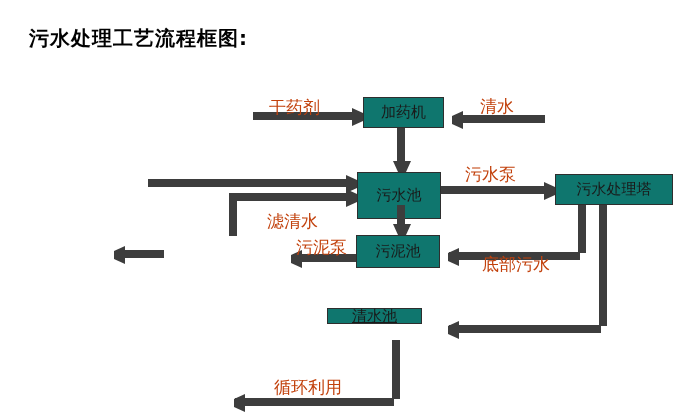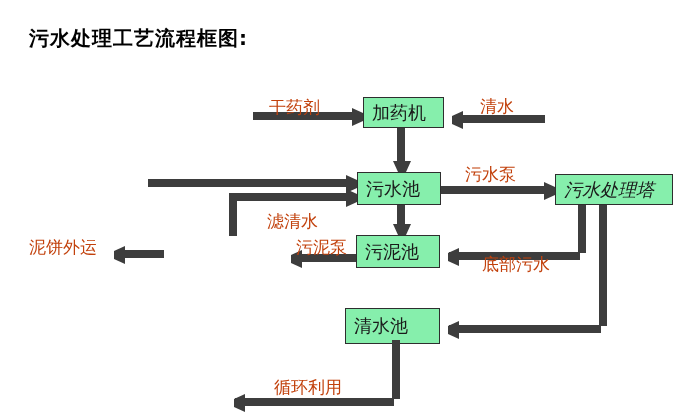--- a/index.html
+++ b/index.html
@@ -19,24 +19,25 @@
     top: 13px;
     font-size: 20px;
     font-weight: bold;
     color: #000000;
     letter-spacing: 1px;
     white-space: nowrap;
   }
   .node {
     position: absolute;
     border: 1.5px solid #2e2e2e;
-    background: #86efac;
+    background: #0f766e;
     display: flex;
     align-items: center;
-    font-size: 18px;
+    justify-content: center;
+    font-size: 15px;
     color: #1a1a1a;
     white-space: nowrap;
   }
   .elabel {
     position: absolute;
     font-size: 17px;
     color: #c2410c;
     white-space: nowrap;
   }
   .hline, .vline { position: absolute; background: #3d3d3d; }
@@ -50,30 +51,30 @@
 </head>
 <body>
 
 <div class="canvas">
 
   <div class="title">污水处理工艺流程框图:</div>
 
   <div class="node" style="left:355px; top:89px;  width:81px;  height:31px;">
     <span>加药机</span>
   </div>
-  <div class="node" style="left:349px; top:164px; width:84px;  height:33px;">
+  <div class="node" style="left:349px; top:164px; width:84px;  height:47px;">
     <span>污水池</span>
   </div>
-  <div class="node" style="left:547px; top:166px; width:118px; height:31px;font-style:italic;">
+  <div class="node" style="left:547px; top:166px; width:118px; height:31px;">
     <span>污水处理塔</span>
   </div>
   <div class="node" style="left:348px; top:227px; width:84px;  height:33px;">
     <span>污泥池</span>
   </div>
-  <div class="node" style="left:337px; top:300px; width:95px;  height:36px;">
+  <div class="node" style="left:319px; top:300px; width:95px;  height:16px;text-decoration:underline;">
     <span>清水池</span>
   </div>
 
   <div class="hline" style="left:245px; top:104px; width:100px;"></div>
   <div class="arr arr-r" style="left:344px; top:100px;"></div>
   <div class="elabel" style="left:257px; top:84px;">干药剂</div>
 
   <div class="hline" style="left:446px; top:107px; width:91px;"></div>
   <div class="arr arr-l" style="left:436px; top:103px;"></div>
   <div class="elabel" style="left:468px; top:83px;">清水</div>
@@ -95,21 +96,20 @@
 
   <div class="vline" style="left:389px; top:197px; height:20px;"></div>
   <div class="arr arr-d" style="left:385px; top:216px;"></div>
 
   <div class="hline" style="left:285px; top:246px; width:63px;"></div>
   <div class="arr arr-l" style="left:275px; top:242px;"></div>
   <div class="elabel" style="left:284px; top:224px;">污泥泵</div>
 
   <div class="hline" style="left:108px; top:242px; width:48px;"></div>
   <div class="arr arr-l" style="left:98px; top:238px;"></div>
-  <div class="elabel" style="left:17px; top:224px;">泥饼外运</div>
 
   <div class="vline" style="left:570px; top:197px; height:48px;"></div>
   <div class="hline" style="left:441px; top:244px; width:131px;"></div>
   <div class="arr arr-l" style="left:432px; top:240px;"></div>
   <div class="elabel" style="left:470px; top:241px;font-family:Liberation Mono, monospace;">底部污水</div>
 
   <div class="vline" style="left:591px; top:197px; height:121px;"></div>
   <div class="hline" style="left:441px; top:317px; width:152px;"></div>
   <div class="arr arr-l" style="left:432px; top:313px;"></div>
 

